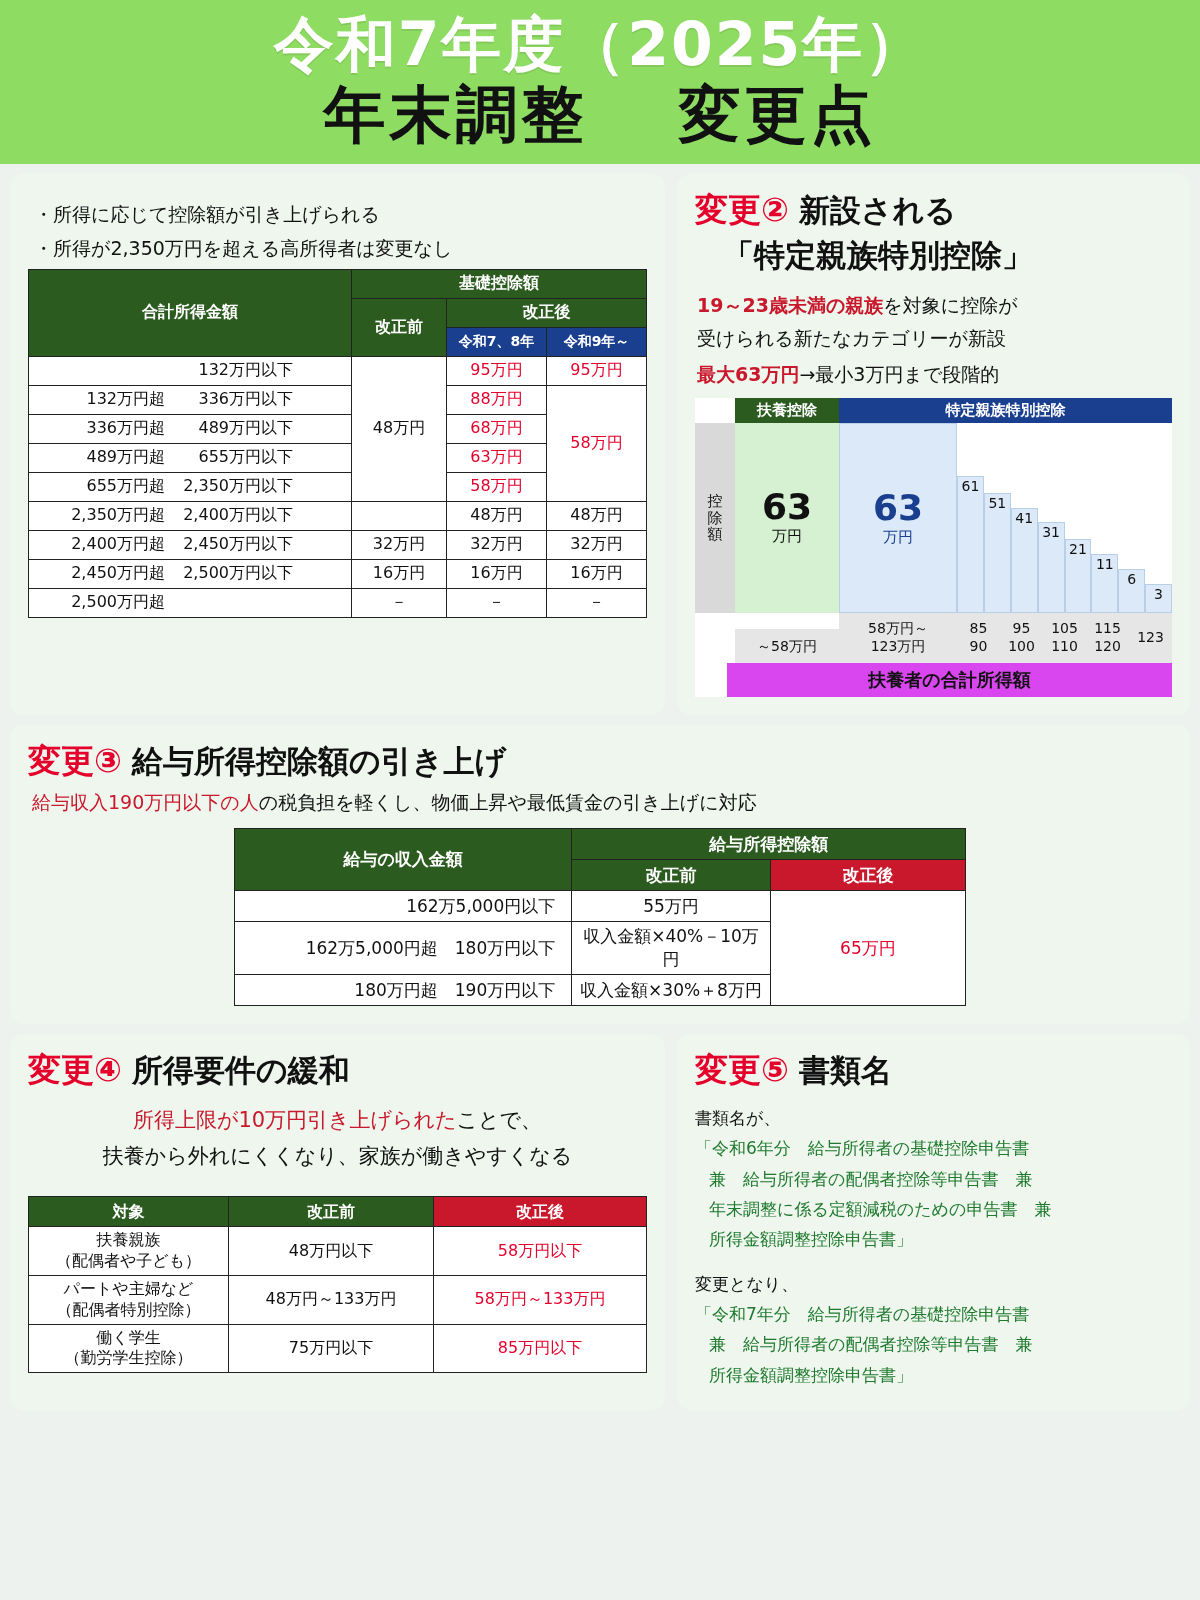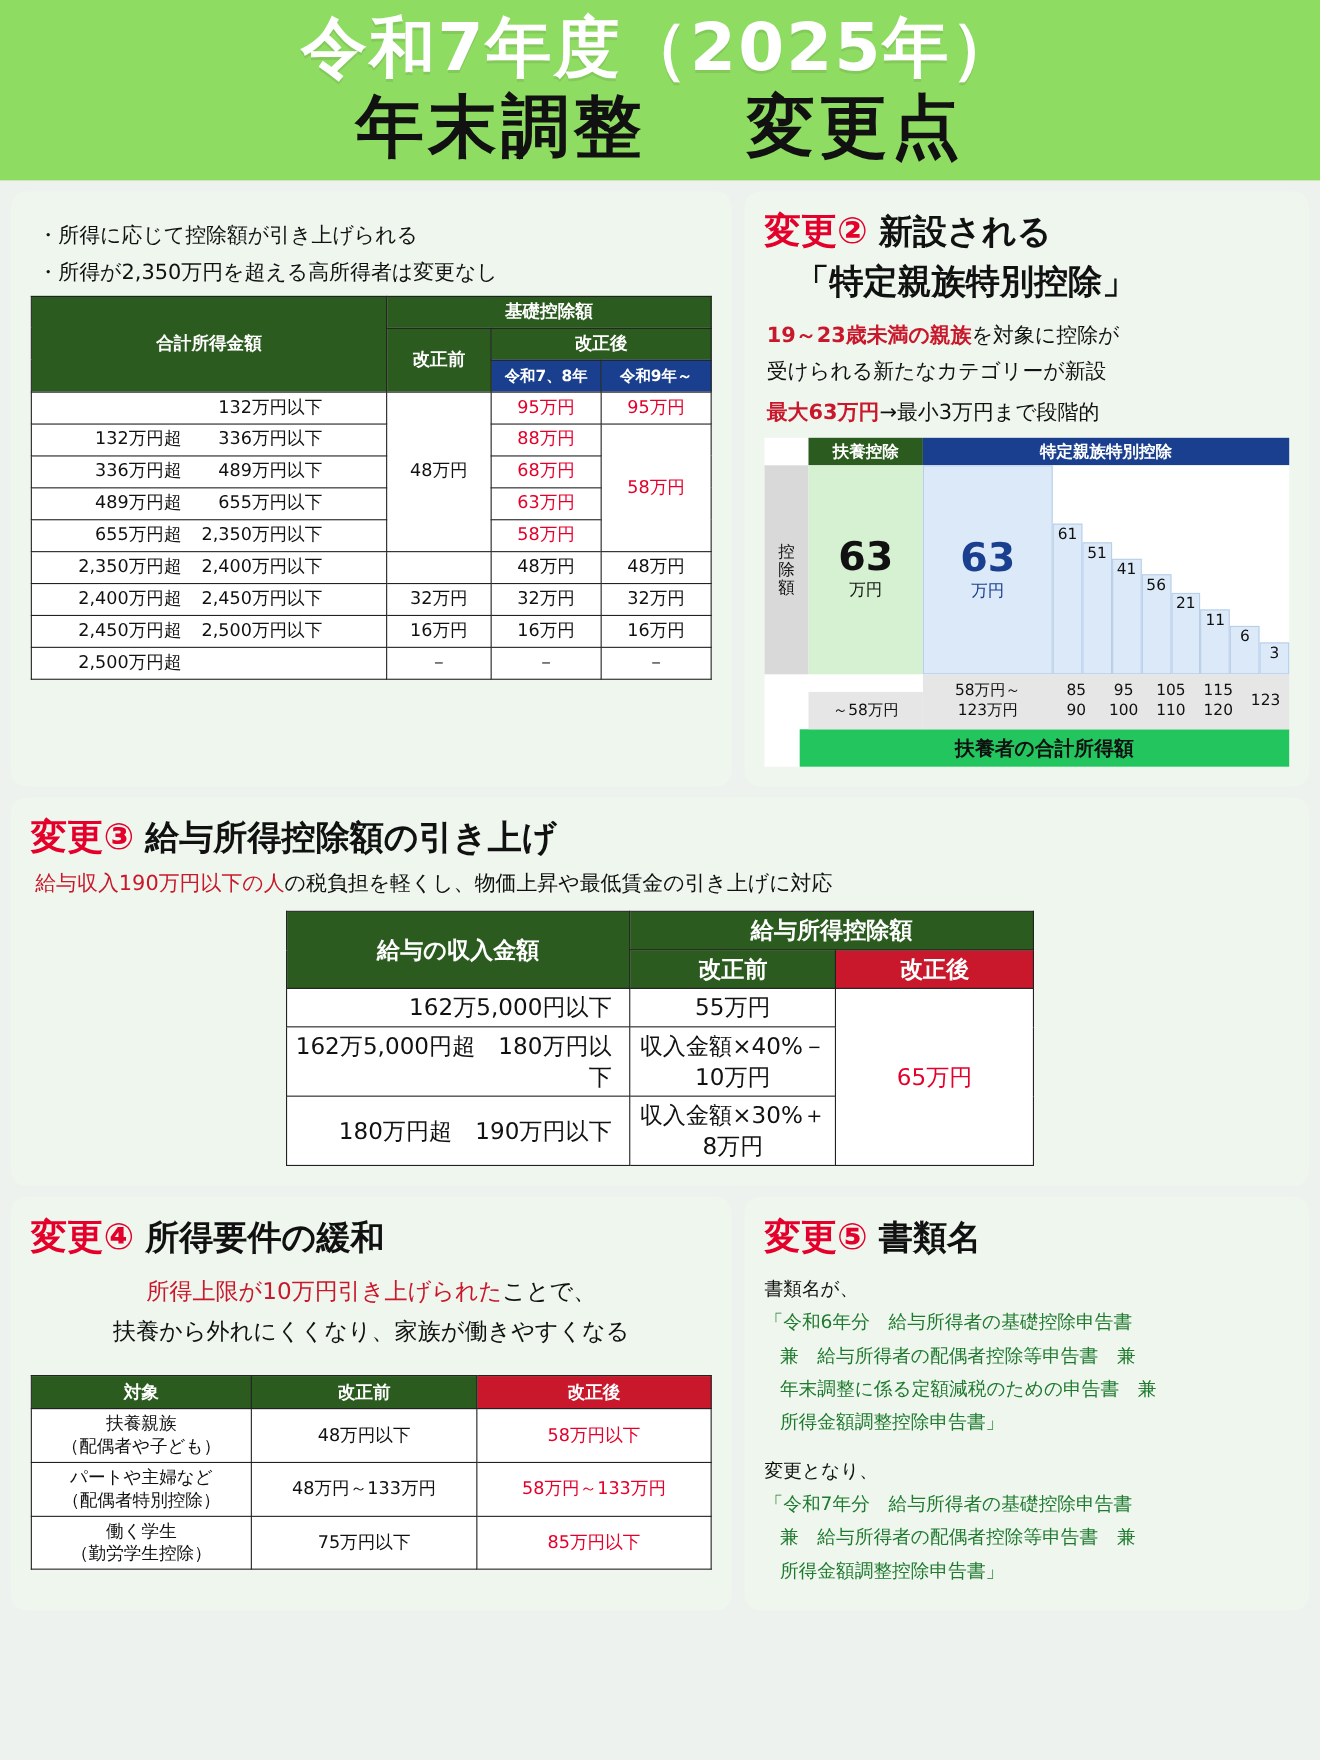--- a/index.html
+++ b/index.html
@@ -141,26 +141,26 @@
   .chart-axis .sp { width: 40px; }
   .chart-axis .a1 {
     width: 104px; background: #e6e6e6; text-align: center; padding: 8px 0; line-height: 1.3; margin-top: 16px;
   }
   .chart-axis .a2 {
     flex: 1; background: #e6e6e6; display: flex; align-items: center;
   }
   .chart-axis .a2 .lbl { flex: 1; text-align: center; line-height: 1.25; }
   .chart-axis .a2 .lbl.first { flex: 0 0 118px; }
   .chart-foot {
-    margin-left: 32px; background: #22c55e; text-align: center;
+    margin-left: 32px; background: #d946ef; text-align: center;
     font-size: 18px; font-weight: bold; padding: 5px 0;
   }
 
   
-  #table3 { width: 680px; margin: 12px auto 0 auto; font-size: 21px; }
+  #table3 { width: 732px; margin: 12px auto 0 auto; font-size: 17px; }
   #table3 td { height: 31px; }
   .c3-lead { font-size: 19px; margin: 6px 0 0 4px; }
   .c3-lead .em { color: #c9182b; }
 
   
   .c4-lead { font-size: 21px; line-height: 1.7; text-align: center; margin: 10px 0 22px 0; }
   .c4-lead .em { color: #c9182b; }
   #table4 { width: 100%; font-size: 16px; margin-top: 4px; }
   #table4 td { height: 44px; line-height: 1.3; }
 
@@ -285,21 +285,21 @@
           <div class="unit">万円</div>
         </div>
         <div class="steps">
           <div class="step first">
             <div class="big">63</div>
             <div class="unit">万円</div>
           </div>
           <div class="step s" style="height:72%">61</div>
           <div class="step s" style="height:63%">51</div>
           <div class="step s" style="height:55%">41</div>
-          <div class="step s" style="height:48%">56</div>
+          <div class="step s" style="height:48%">31</div>
           <div class="step s" style="height:39%">21</div>
           <div class="step s" style="height:31%">11</div>
           <div class="step s" style="height:23%">6</div>
           <div class="step s" style="height:15%">3</div>
         </div>
       </div>
       <div class="chart-axis">
         <div class="sp"></div>
         <div class="a1">～58万円</div>
         <div class="a2">

